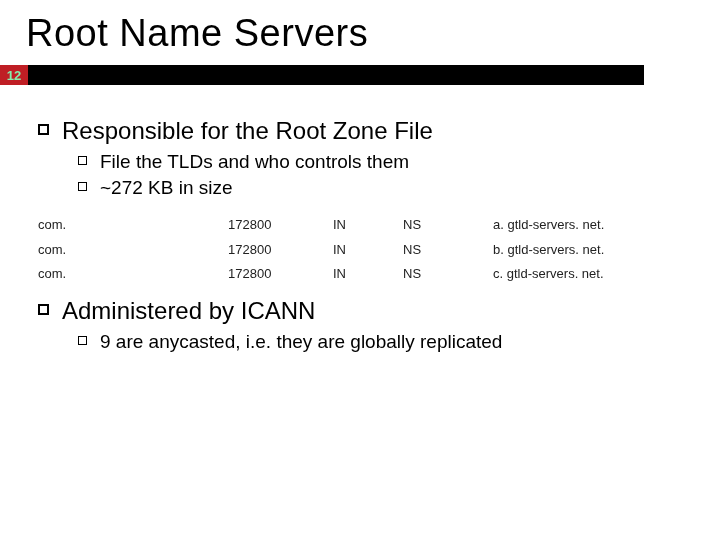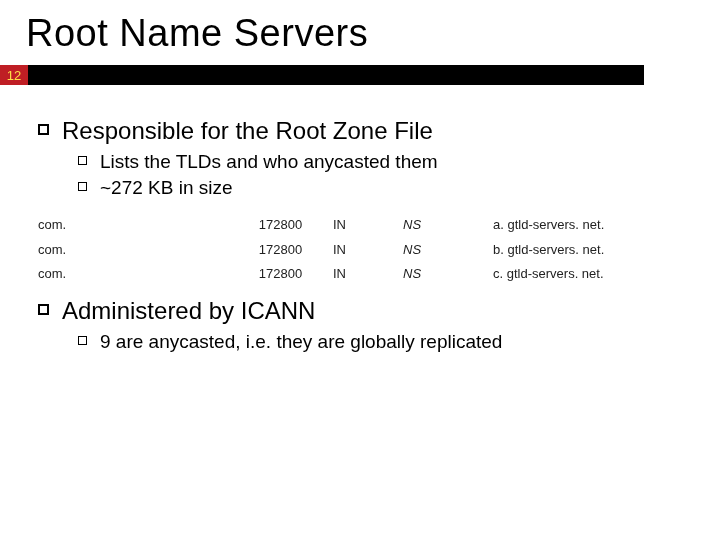--- a/index.html
+++ b/index.html
@@ -26,27 +26,28 @@
   }
   .band {
     width: 100%;
     height: 20px;
     background: #000;
     display: flex;
     align-items: stretch;
   }
   .pagebox {
     background: #bf1e24;
-    color: #fde047;
+    color: #86efac;
     font-size: 13px;
     min-width: 24px;
     padding: 0 2px;
     display: flex;
     align-items: center;
     justify-content: center;
+    font-weight: bold;
   }
   .content {
     padding: 10px 28px 0 38px;
     font-size: 19px;
     margin-top: 12px;
   }
   ul.bullets, ul.subbullets {
     list-style: none;
     margin: 0;
     padding: 0;
@@ -91,43 +92,43 @@
   .table {
     margin: 14px 0 10px 0;
   }
   .row {
     display: flex;
     font-size: 13px;
     line-height: 1.9;
     color: #222;
   }
   .c1 { width: 190px; }
-  .c2 { width: 105px; text-align: center; }
+  .c2 { width: 105px; }
   .c3 { width: 70px; }
-  .c4 { width: 90px; font-style: italic; }
+  .c4 { width: 90px; }
   .c5 { flex: 1; }
 </style>
 </head>
 <body>
 
 <div class="slide">
 
   <div class="title">Root Name Servers</div>
 
   <div class="band">
     <div class="pagebox">12</div>
   </div>
 
   <div class="content">
 
     <ul class="bullets">
       <li>
         <span>Responsible for the Root Zone File</span>
         <ul class="subbullets">
-          <li>Lists the TLDs and who anycasted them</li>
+          <li>File the TLDs and who controls them</li>
           <li>~272 KB in size</li>
         </ul>
       </li>
     </ul>
 
     <div class="table">
       <div class="row">
         <div class="c1">com.</div>
         <div class="c2">172800</div>
         <div class="c3">IN</div>

